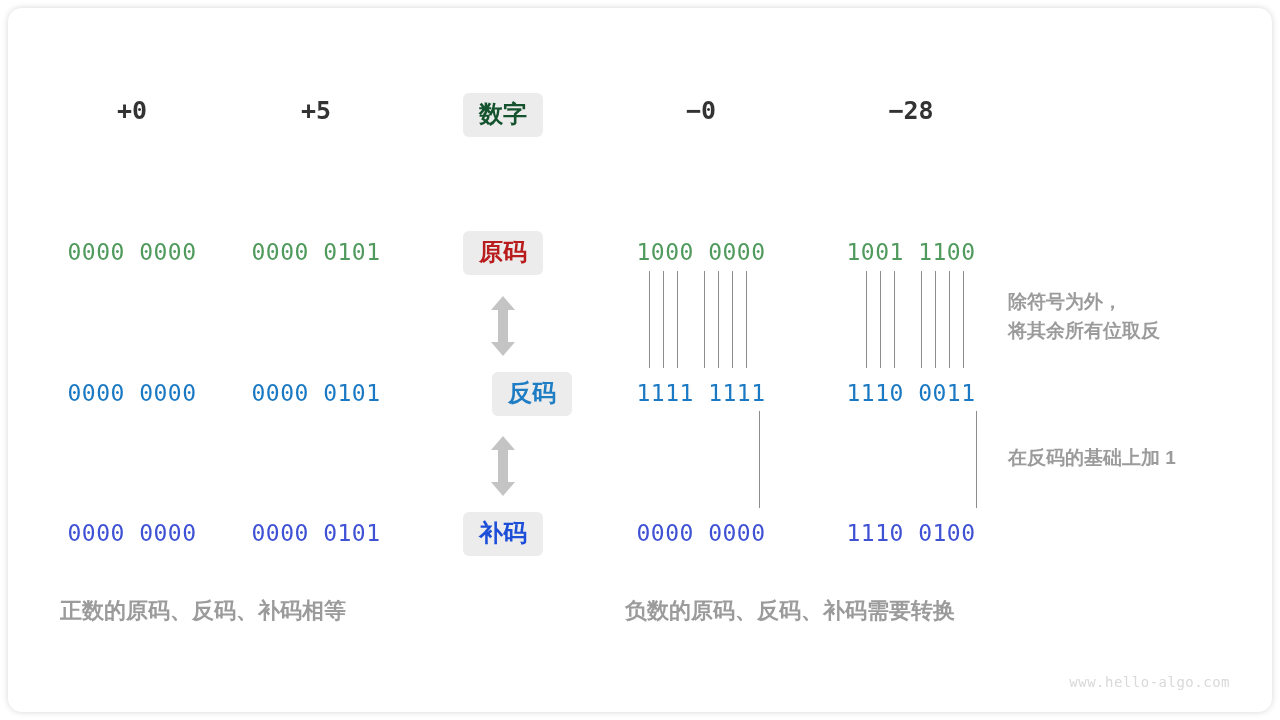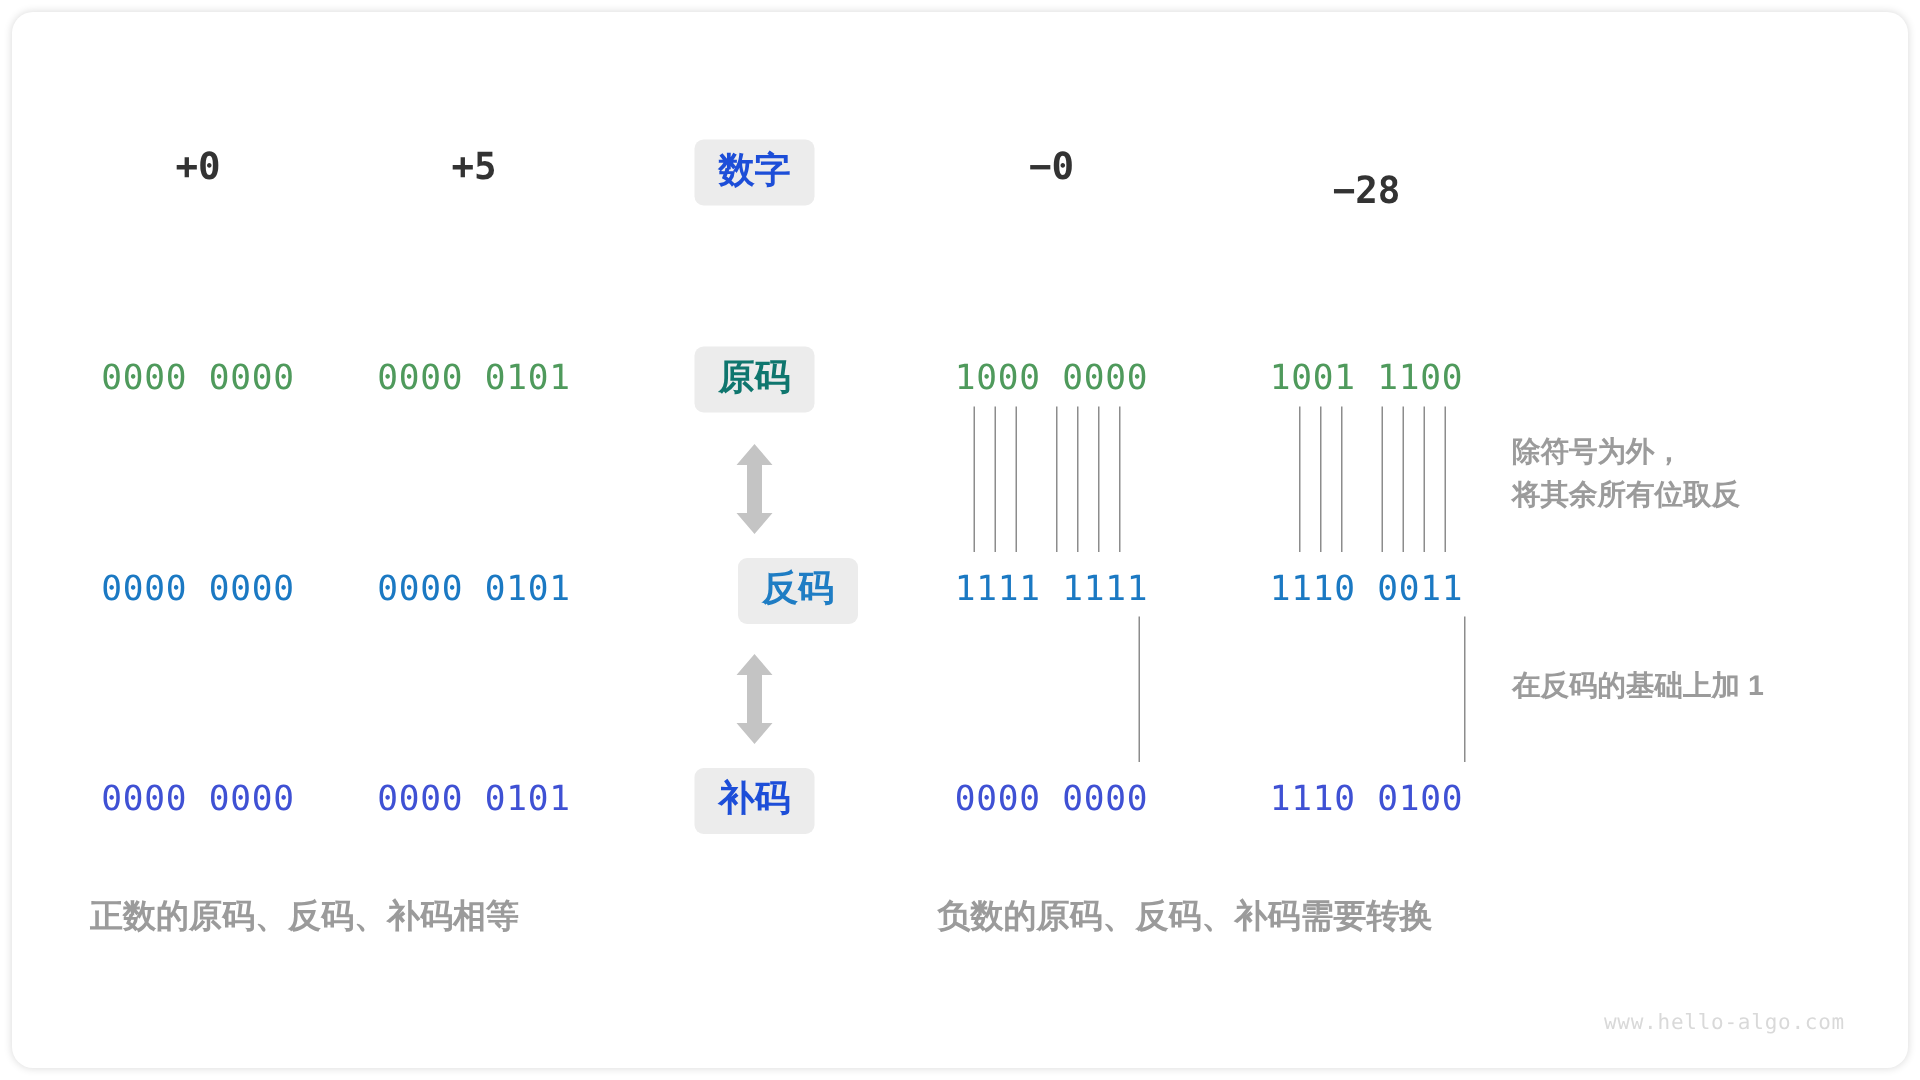--- a/index.html
+++ b/index.html
@@ -44,22 +44,22 @@
   .chip {
     background: #ececec;
     border-radius: 6px;
     font-size: 24px;
     font-weight: bold;
     text-align: center;
     transform: translateX(-50%);
     padding: 9px 16px 11px 16px;
     line-height: 1;
   }
-  .chip-dark  { color: #1d4ed8; }
-  .chip-green { color: #0f766e; }
+  .chip-dark  { color: #14532d; }
+  .chip-green { color: #b91c1c; }
   .chip-blue  { color: #1f7dc4; }
   .chip-indigo{ color: #1d4ed8; }
 
   
   .bits {
     font-family: "DejaVu Sans Mono", "Liberation Mono", monospace;
     font-size: 23px;
     letter-spacing: 0.5px;
     text-align: center;
     transform: translateX(-50%);
@@ -111,21 +111,21 @@
 <div id="canvas">
 
   <div class="cell num-head" style="left:124px; top:88px;">+0</div>
 
   <div class="cell num-head" style="left:308px; top:88px;">+5</div>
 
   <div class="cell chip chip-dark" style="left:495px; top:85px;">数字</div>
 
   <div class="cell num-head" style="left:693px; top:88px;">−0</div>
 
-  <div class="cell num-head" style="left:903px; top:104px;">−28</div>
+  <div class="cell num-head" style="left:903px; top:88px;">−28</div>
 
   <div class="cell chip chip-green" style="left:495px; top:223px;">原码</div>
 
   <div class="cell bits c-green" style="left:124px; top:231px;">0000 0000</div>
   <div class="cell bits c-green" style="left:308px; top:231px;">0000 0101</div>
   <div class="cell bits c-green" style="left:693px; top:231px;text-align:center;">1000 0000</div>
   <div class="cell bits c-green" style="left:903px; top:231px;">1001 1100</div>
 
   <div class="cell chip chip-blue" style="left:524px; top:364px;">反码</div>
 

